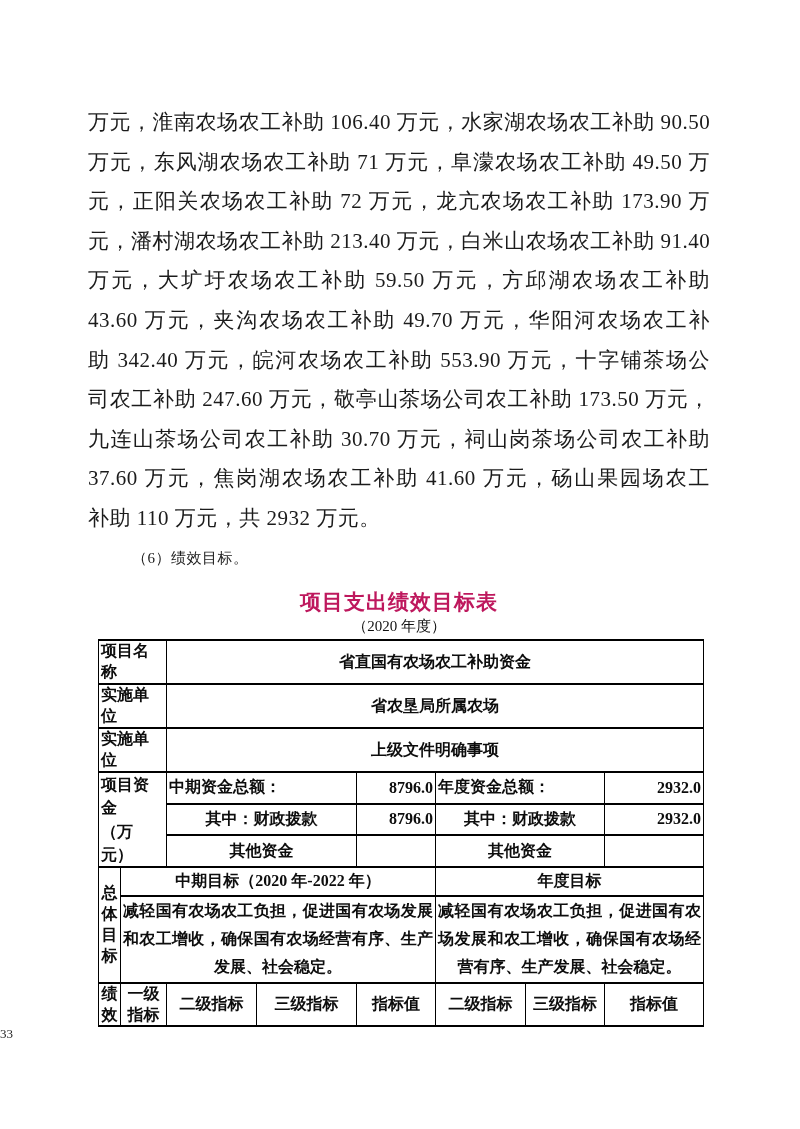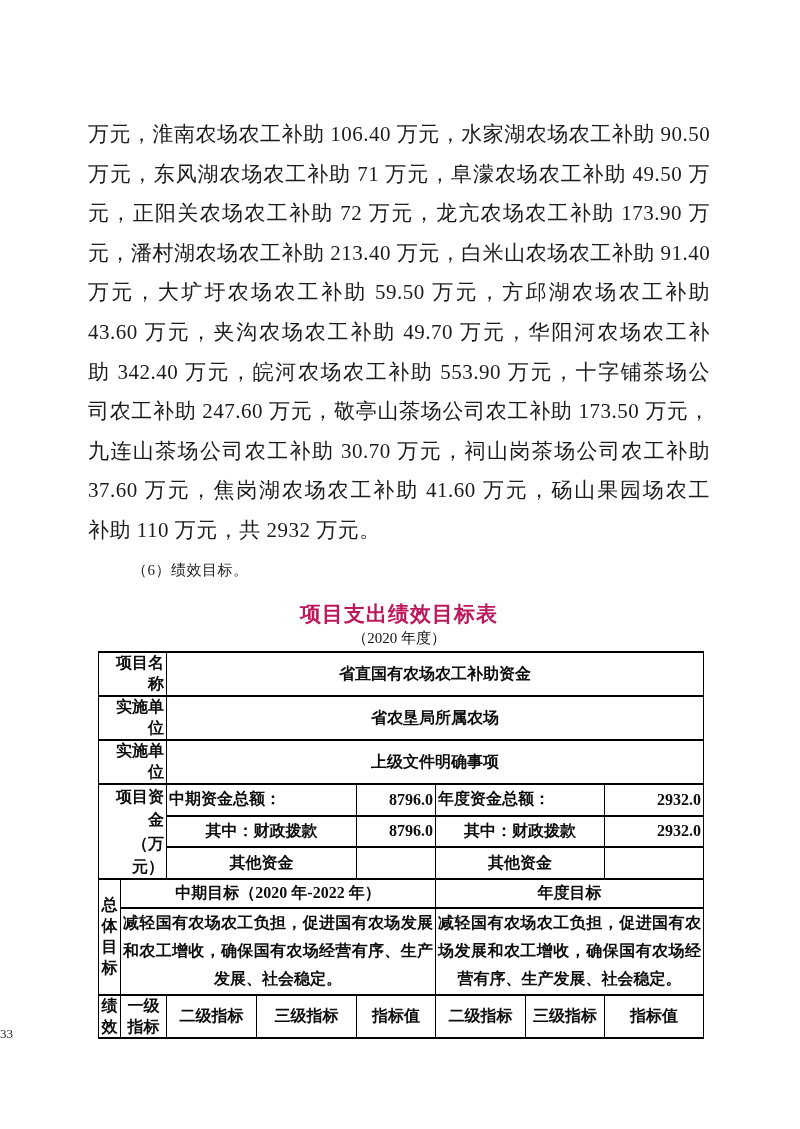--- a/index.html
+++ b/index.html
@@ -9,21 +9,21 @@
     height: 1129px;
     background: #ffffff;
     margin: 0 auto;
     overflow: hidden;
     font-family: "Liberation Serif", "DejaVu Serif", serif;
     color: #1b1b1b;
   }
   .content {
     position: absolute;
     left: 88px;
-    top: 12px;
+    top: 0;
     width: 622px;
   }
   .para { margin-top: 103px; }
   .pline {
     font-size: 21px;
     line-height: 39.6px;
     text-align: justify;
     text-align-last: justify;
     white-space: nowrap;
     overflow: hidden;
@@ -70,21 +70,21 @@
     border-top: 2px solid #000;
     border-bottom: 2px solid #000;
     padding: 0 2px;
     overflow: hidden;
     vertical-align: middle;
   }
   tr.h30 td { height: 29px; }
   tr.h28 td { height: 27px; }
   tr.h86 td { height: 85px; }
   tr.h38 td { height: 37px; }
-  td.lbl   { text-align: right; padding: 0 1px; }
+  td.lbl   { text-align: left; padding: 0 1px; }
   td.ctr   { text-align: center; }
   td.left  { text-align: left; }
   td.right { text-align: right; }
   td.pre   { white-space: pre-line; line-height: 1.45; }
   td.vert  { word-break: break-all; text-align: center; line-height: 1.3; padding: 0 2px; }
   td.goal  {
     text-align: justify;
     text-align-last: center;
     line-height: 28px;
     padding: 2px 3px;

